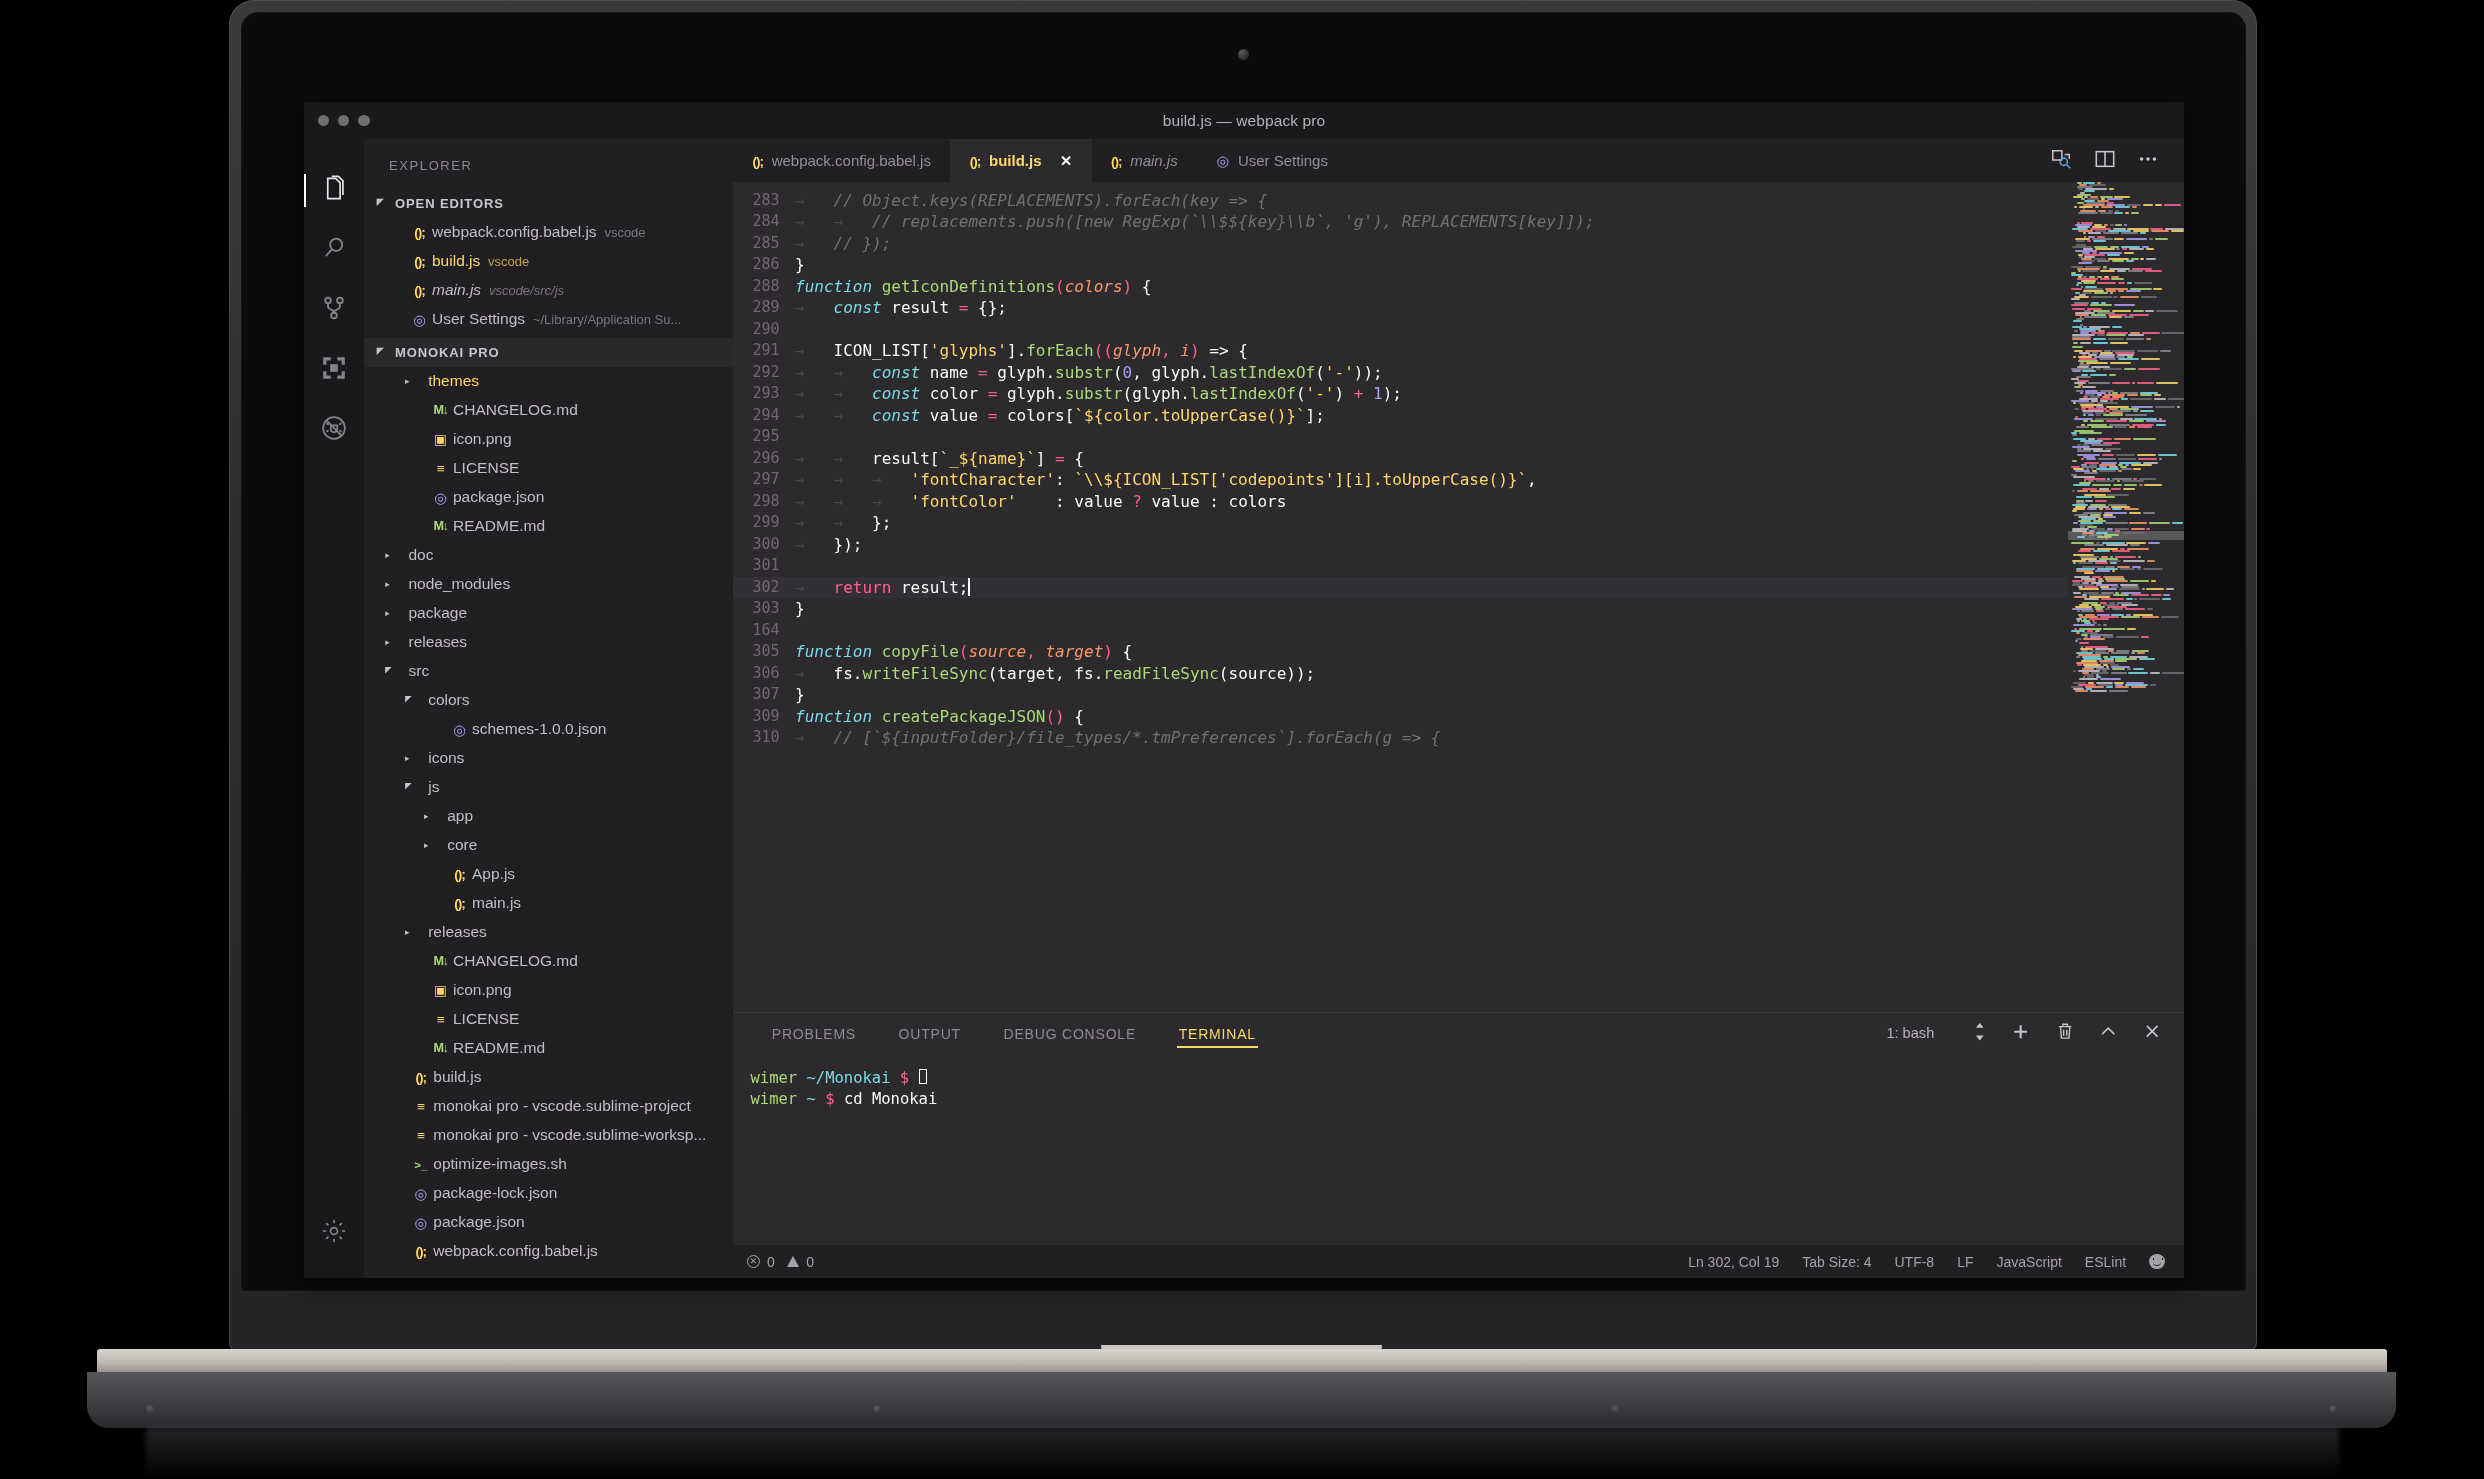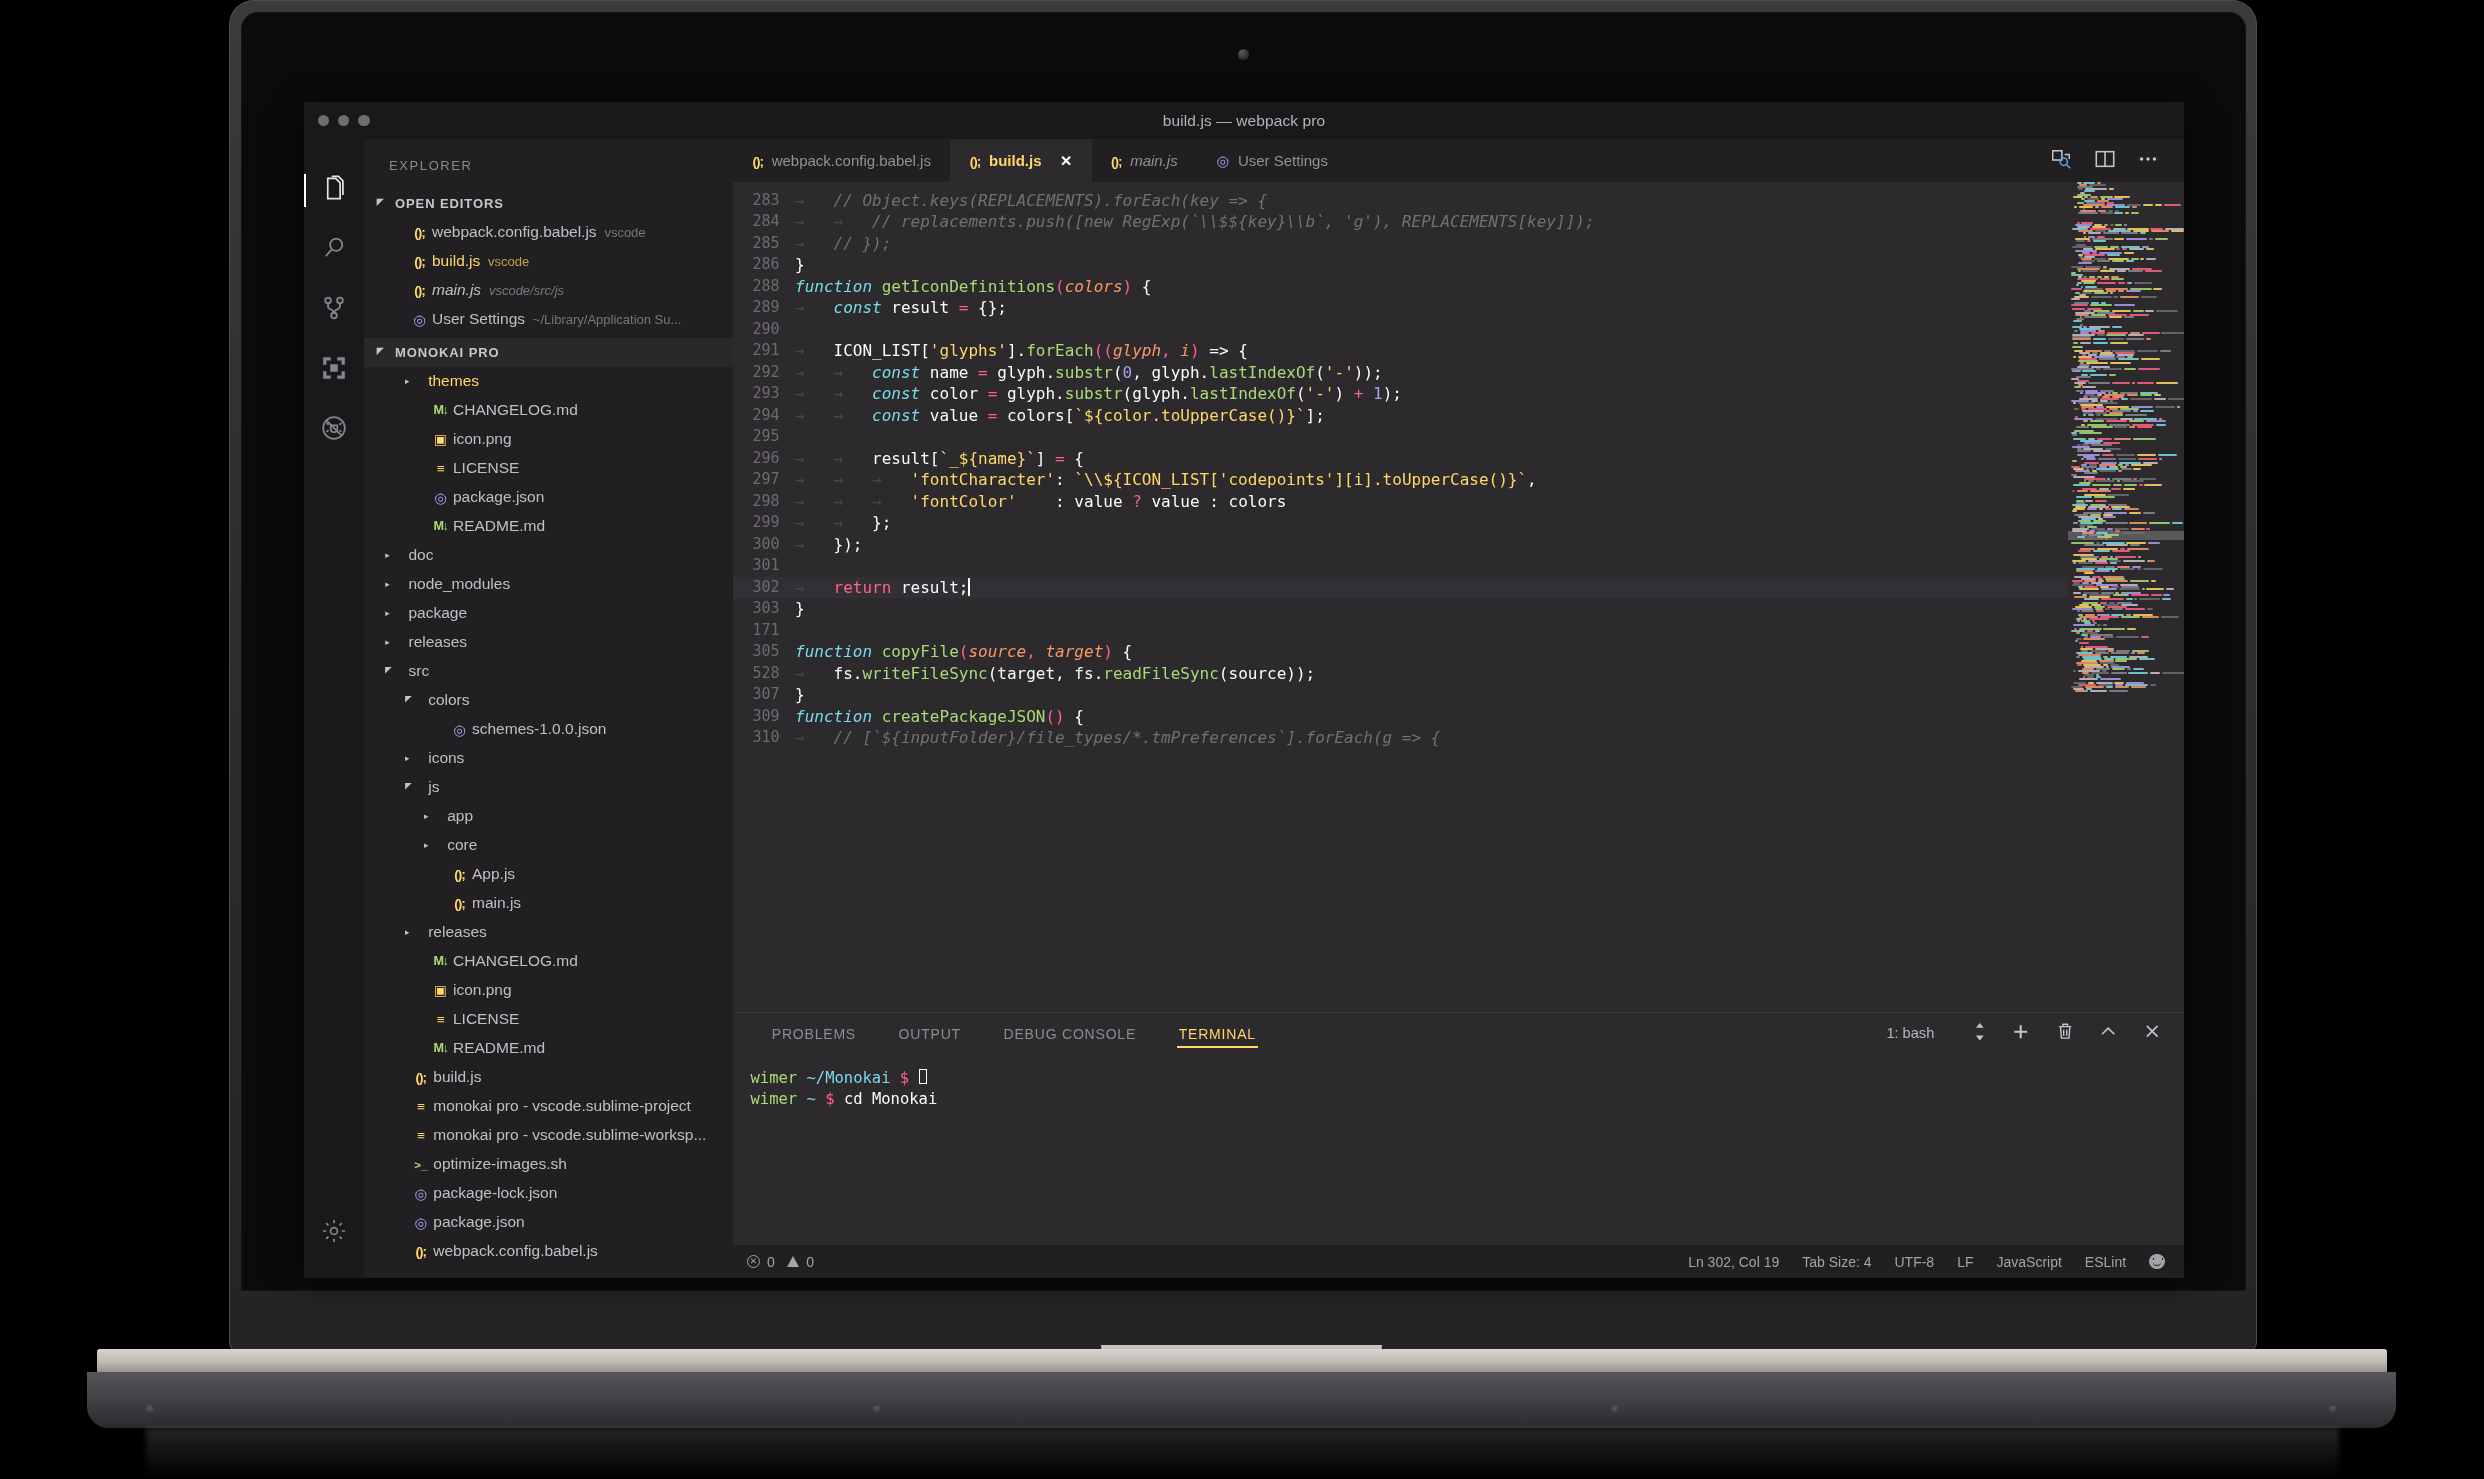--- a/index.html
+++ b/index.html
@@ -570,23 +570,23 @@
               <div class="cline"><span class="lnum">294</span><span class="ctext"><span class="t-ind">→   →   </span><span class="t-kw2">const</span><span class="t-var"> value </span><span class="t-op">=</span><span class="t-var"> colors[</span><span class="t-str">`${color.toUpperCase()}`</span><span class="t-var">];</span></span></div>
               <div class="cline"><span class="lnum">295</span><span class="ctext"></span></div>
               <div class="cline"><span class="lnum">296</span><span class="ctext"><span class="t-ind">→   →   </span><span class="t-var">result[</span><span class="t-str">`_${name}`</span><span class="t-var">] </span><span class="t-op">=</span><span class="t-var"> {</span></span></div>
               <div class="cline"><span class="lnum">297</span><span class="ctext"><span class="t-ind">→   →   →   </span><span class="t-str">'fontCharacter'</span><span class="t-var">: </span><span class="t-str">`\\${ICON_LIST['codepoints'][i].toUpperCase()}`</span><span class="t-var">,</span></span></div>
               <div class="cline"><span class="lnum">298</span><span class="ctext"><span class="t-ind">→   →   →   </span><span class="t-str">'fontColor'</span><span class="t-ind">    </span><span class="t-var">: value </span><span class="t-op">?</span><span class="t-var"> value : colors</span></span></div>
               <div class="cline"><span class="lnum">299</span><span class="ctext"><span class="t-ind">→   →   </span><span class="t-var">};</span></span></div>
               <div class="cline"><span class="lnum">300</span><span class="ctext"><span class="t-ind">→   </span><span class="t-var">});</span></span></div>
               <div class="cline"><span class="lnum">301</span><span class="ctext"></span></div>
               <div class="cline hl"><span class="lnum">302</span><span class="ctext"><span class="t-ind">→   </span><span class="t-kw">return</span><span class="t-var"> result;</span><span class="caret"></span></span></div>
               <div class="cline"><span class="lnum">303</span><span class="ctext"><span class="t-var">}</span></span></div>
-              <div class="cline"><span class="lnum">171</span><span class="ctext"></span></div>
+              <div class="cline"><span class="lnum">164</span><span class="ctext"></span></div>
               <div class="cline"><span class="lnum">305</span><span class="ctext"><span class="t-kw2">function</span><span class="t-var"> </span><span class="t-fn">copyFile</span><span class="t-op">(</span><span class="t-par">source</span><span class="t-op">, </span><span class="t-par">target</span><span class="t-op">)</span><span class="t-var"> {</span></span></div>
-              <div class="cline"><span class="lnum">528</span><span class="ctext"><span class="t-ind">→   </span><span class="t-var">fs.</span><span class="t-fn">writeFileSync</span><span class="t-var">(target, fs.</span><span class="t-fn">readFileSync</span><span class="t-var">(source));</span></span></div>
+              <div class="cline"><span class="lnum">306</span><span class="ctext"><span class="t-ind">→   </span><span class="t-var">fs.</span><span class="t-fn">writeFileSync</span><span class="t-var">(target, fs.</span><span class="t-fn">readFileSync</span><span class="t-var">(source));</span></span></div>
               <div class="cline"><span class="lnum">307</span><span class="ctext"><span class="t-var">}</span></span></div>
               <div class="cline"><span class="lnum">309</span><span class="ctext"><span class="t-kw2">function</span><span class="t-var"> </span><span class="t-fn">createPackageJSON</span><span class="t-op">()</span><span class="t-var"> {</span></span></div>
               <div class="cline"><span class="lnum">310</span><span class="ctext"><span class="t-ind">→   </span><span class="t-cmt">// [`${inputFolder}/file_types/*.tmPreferences`].forEach(g =&gt; {</span></span></div>
             </div>
           <div class="minimap" id="minimap">
             <div class="mm-slider"></div>
           <div class="mm-line" style="padding-left: 8.7px;">
                 <span class="mm-seg" style="width: 4.9px; background: rgb(169, 220, 118);"></span>
                 <span class="mm-seg" style="width: 11.6px; background: rgb(120, 220, 232);"></span>
                 <span class="mm-seg" style="width: 3.9px; background: rgb(252, 152, 103);"></span>

